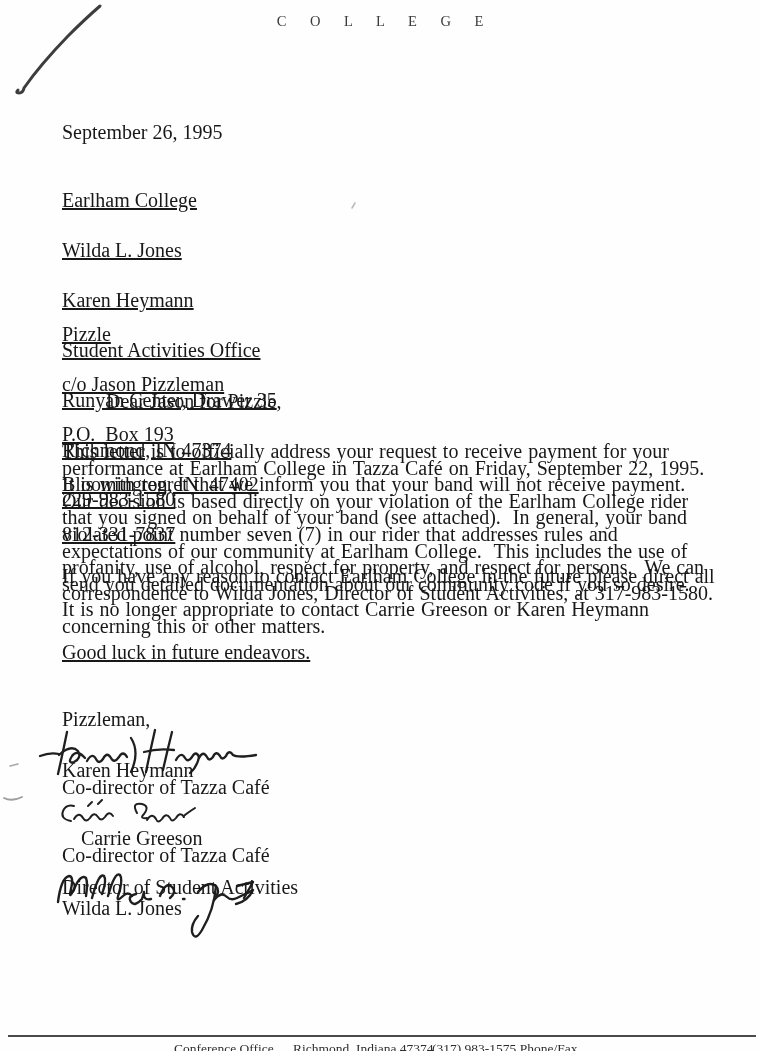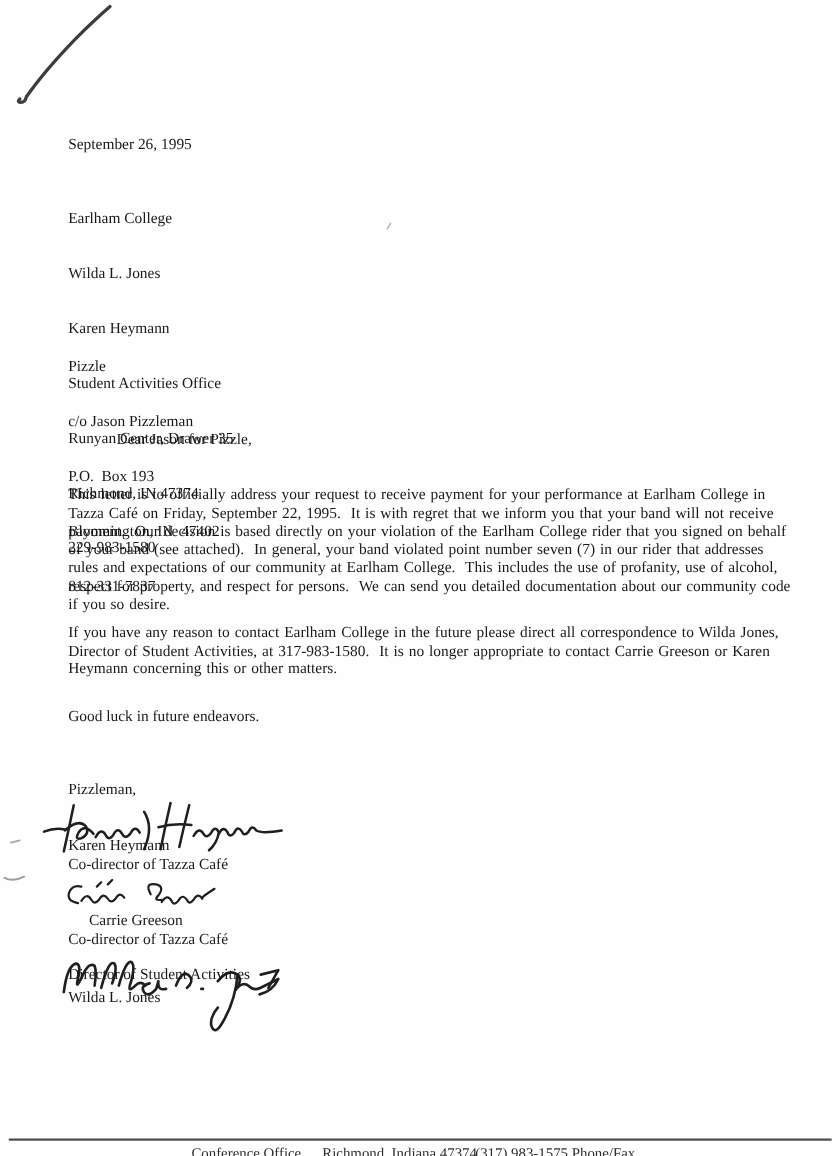--- a/index.html
+++ b/index.html
@@ -25,28 +25,28 @@
   .logo-sub{
     font-family:"Liberation Serif", serif;
     font-size:14.5px;
     letter-spacing:10px;
     text-indent:10px;
     color:#3a3a3a;
     margin-top:1px;
   }
   
   .txt{
-    font-size:14px;
+    font-size:20px;
     line-height:16.6px;
     white-space:pre-wrap;
     color:#181818;
   }
   .block{left:62px;}
   .para{width:660px;word-spacing:1px;margin-top:16px;}
-  .addr div{height:16.7px;}
+  .addr div{height:16.7px;text-decoration:underline;}
   
   .footer-rule{
     position:absolute;left:8px;top:1035px;width:748px;height:0;
     border-top:2px solid #4a4a4a;
   }
   .footer-text{
     position:absolute;top:1041px;
     font-size:13.5px;color:#2e2e2e;
     white-space:nowrap;
   }
@@ -66,20 +66,21 @@
 
   <svg class="abs artifact" style="left:0;top:200px;" width="360" height="12" viewBox="0 0 360 12">
     <path d="M352,8 l3,-5" stroke="#b9b9b9" stroke-width="1.5"></path>
   </svg>
   <svg class="abs artifact" style="left:0;top:758px;" width="40" height="60" viewBox="0 0 40 60">
     <path d="M10,8 l8,-2" stroke="#a8a8a8" stroke-width="1.6"></path>
     <path d="M4,40 q8,4 18,-1" stroke="#9d9d9d" stroke-width="1.8"></path>
   </svg>
 
   <div class="letterhead">
+    <div class="logo-sub">C O L L E G E</div>
   </div>
 
   <div class="abs txt block" style="top:124px;">September 26, 1995</div>
 
   <div class="abs txt block addr" style="top:159px;">
     <div>Earlham College</div>
     <div>Wilda L. Jones</div>
     <div>Karen Heymann</div>
     <div>Student Activities Office</div>
     <div>Runyan Center, Drawer 35</div>
@@ -92,21 +93,21 @@
     <div>c/o Jason Pizzleman</div>
     <div>P.O.  Box 193</div>
     <div>Bloomington, IN  47402</div>
     <div>812-331-7837</div>
   </div>
 
   <div class="abs txt block" style="top:393px;margin-left:44px;">Dear Jason for Pizzle,</div>
 
   <div class="abs txt block para" style="top:427px;">This letter is to officially address your request to receive payment for your performance at Earlham College in Tazza Café on Friday, September 22, 1995.  It is with regret that we inform you that your band will not receive payment.  Our decision is based directly on your violation of the Earlham College rider that you signed on behalf of your band (see attached).  In general, your band violated point number seven (7) in our rider that addresses rules and expectations of our community at Earlham College.  This includes the use of profanity, use of alcohol, respect for property, and respect for persons.  We can send you detailed documentation about our community code if you so desire.</div>
   <div class="abs txt block para" style="top:552px;">If you have any reason to contact Earlham College in the future please direct all correspondence to Wilda Jones, Director of Student Activities, at 317-983-1580.  It is no longer appropriate to contact Carrie Greeson or Karen Heymann concerning this or other matters.</div>
-  <div class="abs txt block" style="top:644px;">Good luck in future endeavors.</div>
+  <div class="abs txt block" style="top:644px;text-decoration:underline;">Good luck in future endeavors.</div>
 
   <div class="abs txt block" style="top:711px;">Pizzleman,</div>
 
   <svg class="abs sig" style="left:38px;top:722px;" width="220" height="58" viewBox="0 0 220 58">
     <g stroke-width="2.3">
       <path d="M2,34 Q12,30 21,32"></path>
       <path d="M29,10 Q25,30 20,52"></path>
       <path d="M21,33 Q33,22 40,29 Q44,36 36,40 Q29,42 34,34 Q39,27 47,36"></path>
       <path d="M49,39 q5,-9 9,-2 q3,6 7,0 q4,-8 8,-1 q3,6 8,-1 q4,-7 8,0"></path>
       <path d="M93,16 Q102,30 93,50"></path>

